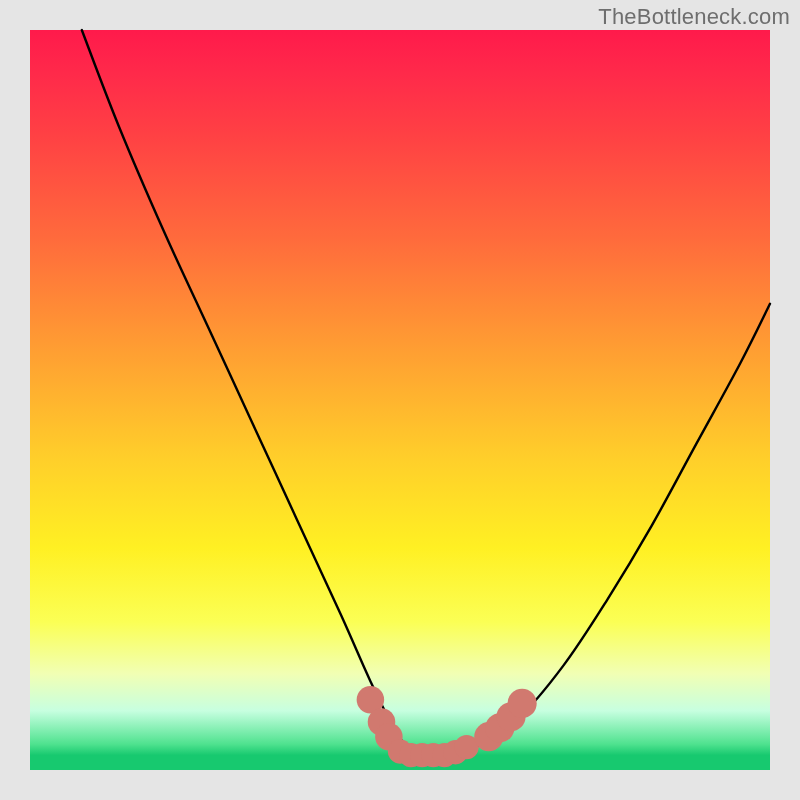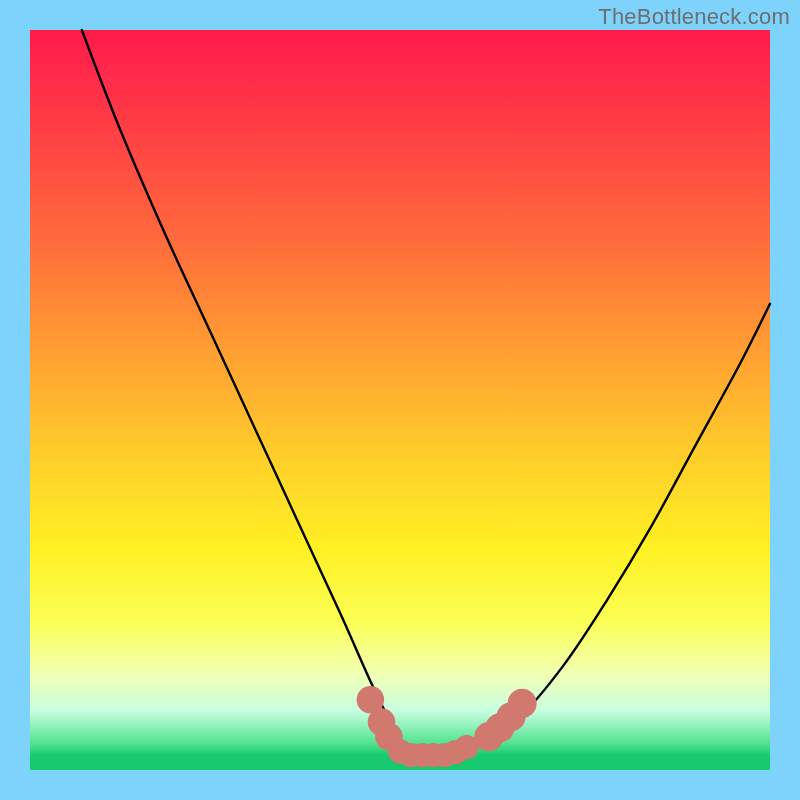--- a/index.html
+++ b/index.html
@@ -7,21 +7,21 @@
     padding: 0;
     width: 800px;
     height: 800px;
     background: #000;
     overflow: hidden;
     font-family: Arial, Helvetica, sans-serif;
   }
   .frame {
     position: absolute;
     inset: 0;
-    background: #7dd3fc;
+    background: #e5e5e5;
   }
   .plot-area {
     position: absolute;
     left: 30px;
     top: 30px;
     width: 740px;
     height: 740px;
     background: linear-gradient(to bottom,
       #ff1a4b 0%,
       #ff2a4a 6%,

